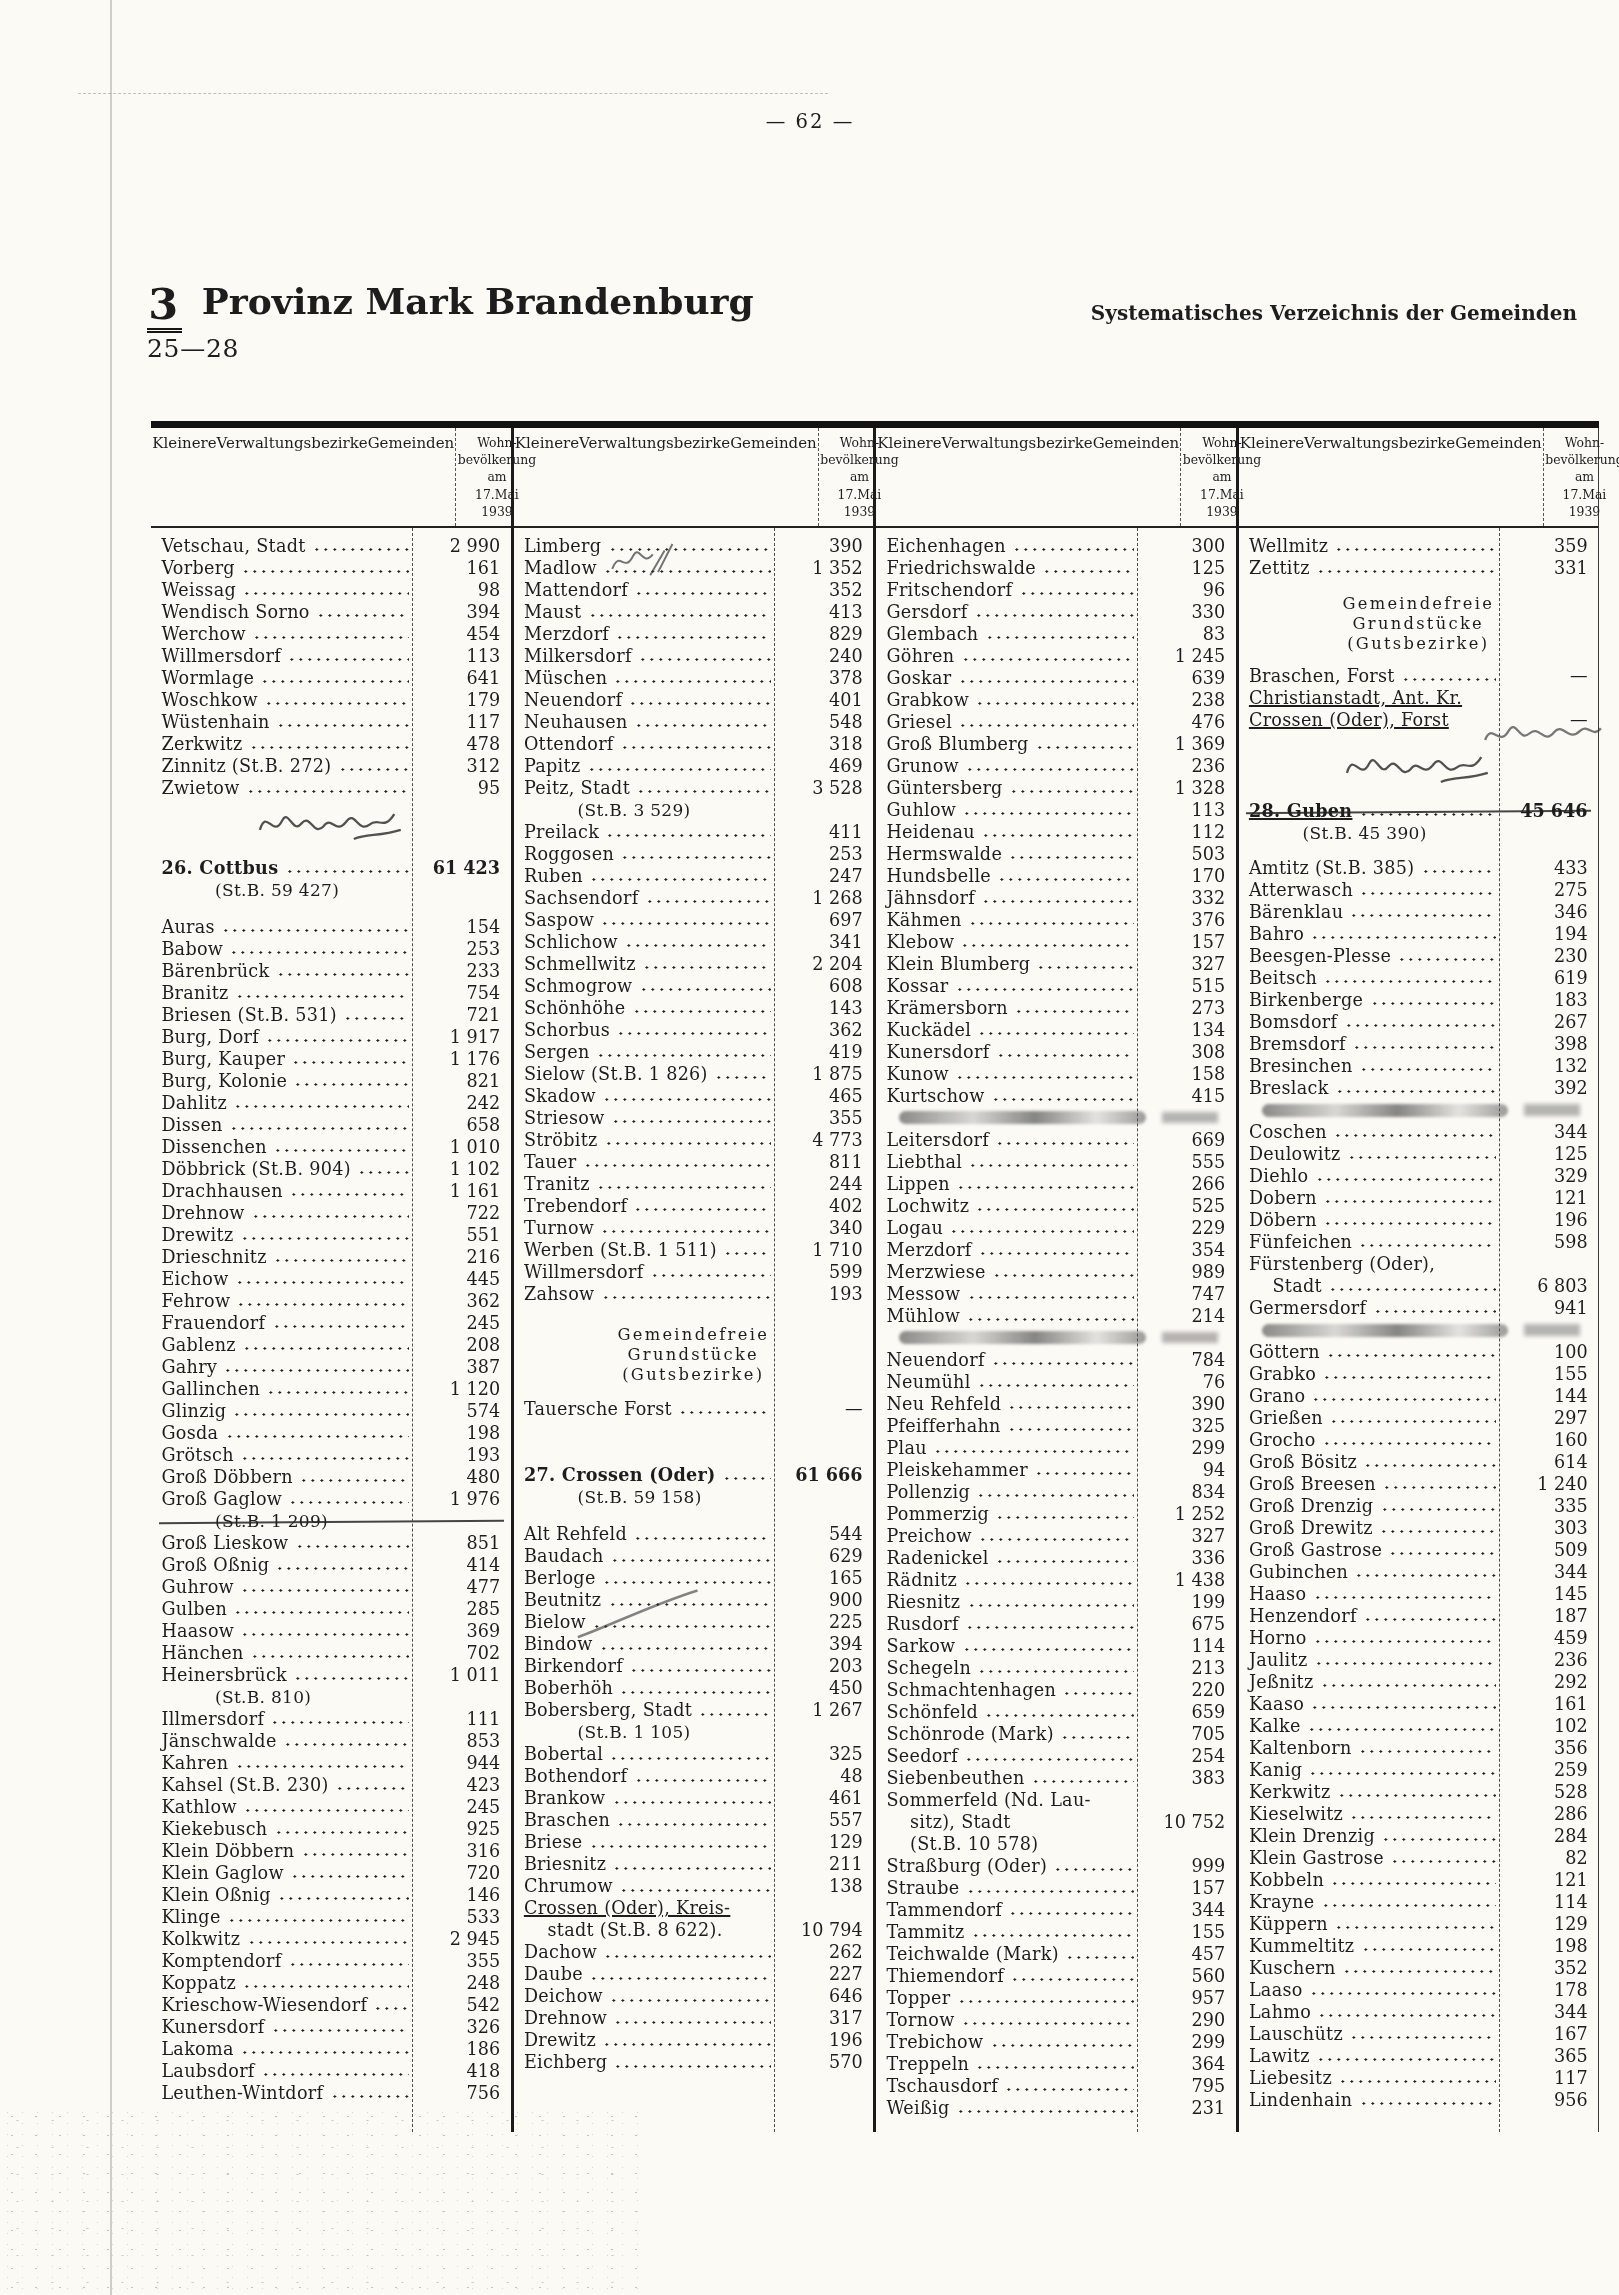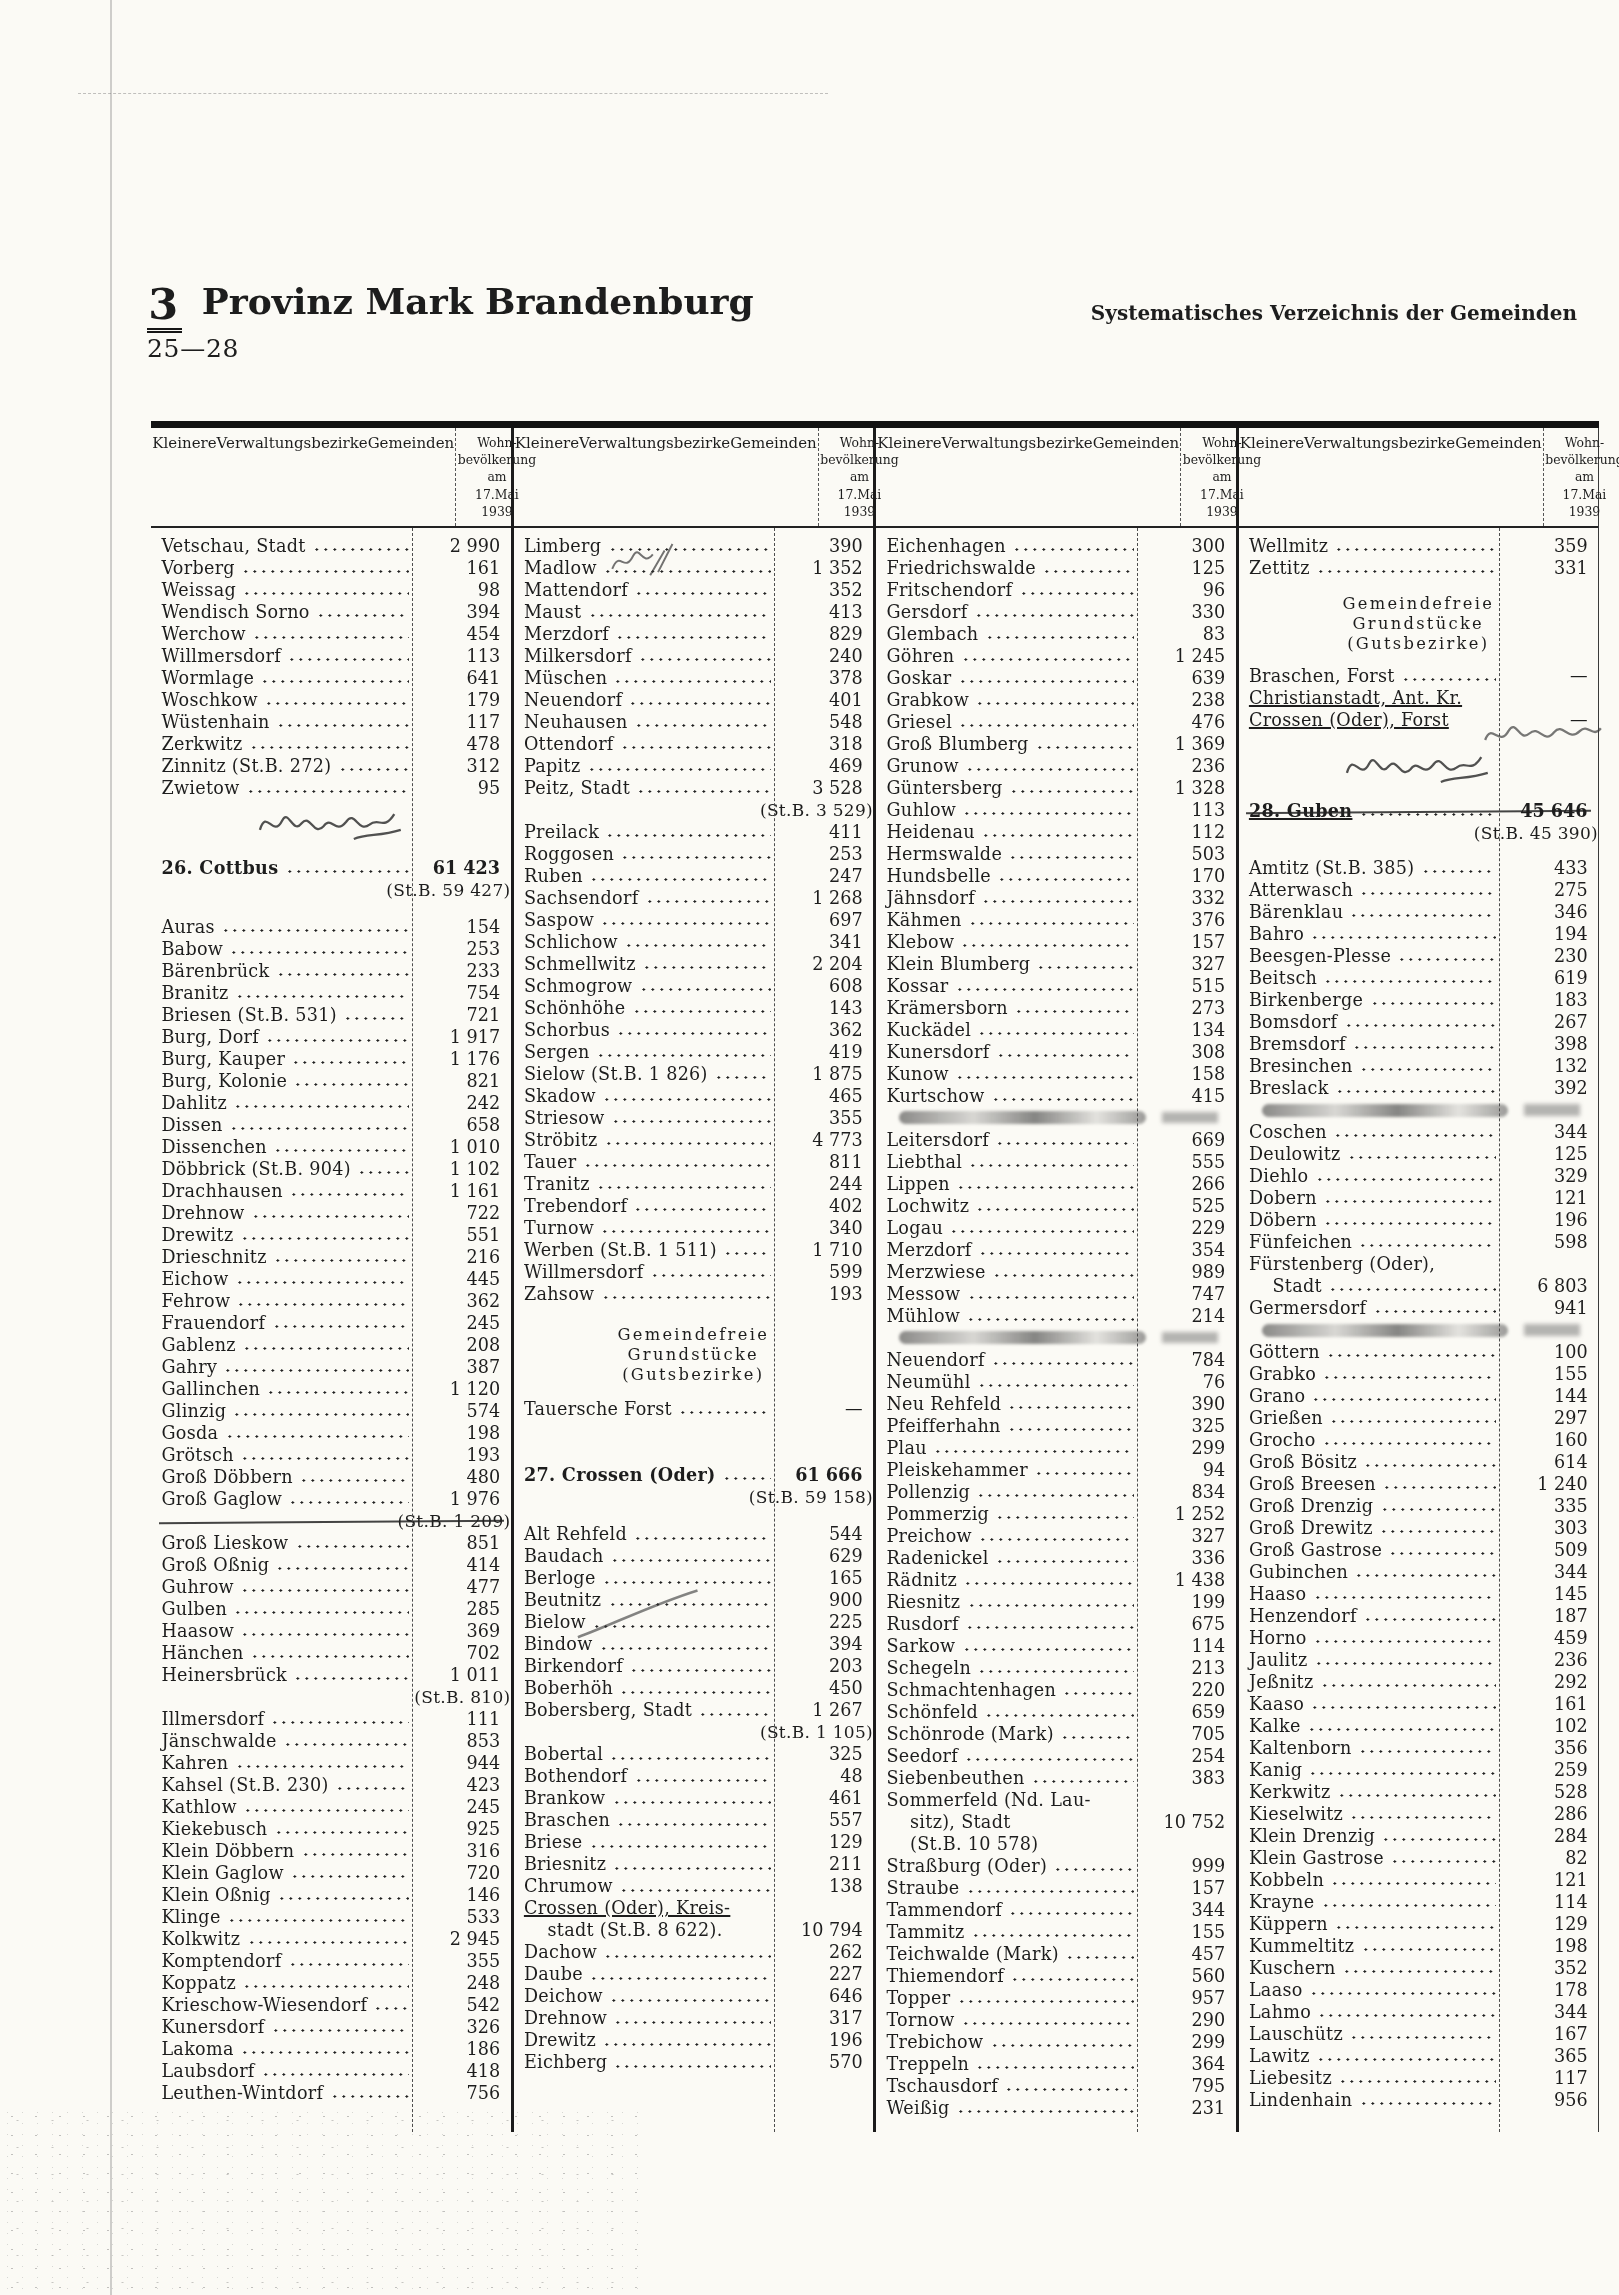--- a/index.html
+++ b/index.html
@@ -33,40 +33,41 @@
   .row{position:relative;display:flex;align-items:baseline;min-height:22px;line-height:22px;font-size:17.6px;padding:0 0 0 10.4px;}
   .row.indent{padding-left:34px;}
   .name{white-space:nowrap;letter-spacing:0.3px;}
   .undl{text-decoration:underline;text-decoration-thickness:1.6px;}
   .dots{flex:1;align-self:stretch;margin:0 3.9px 0 5.2px;min-width:7.8px;
         background-image:radial-gradient(circle,#222 1.2px,transparent 1.4px);
         background-size:9px 5.2px;background-repeat:repeat-x;background-position:left 1.3px bottom 4.6px;}
   .spacer{flex:1;}
   .val{width:98px;text-align:right;padding-right:10.4px;box-sizing:border-box;font-variant-numeric:tabular-nums;z-index:1;}
   .sec .name,.sec .val{font-weight:bold;}
-  .subrow{padding-left:37px;font-size:17px;justify-content:flex-end;}
+  .subrow{padding-left:64px;font-size:17px;}
   .strike::after{content:"";position:absolute;left:7.8px;right:6.5px;top:52%;border-top:2px solid rgba(35,35,35,.85);transform:rotate(-.4deg);}
   .hdrblock{padding:2.6px 0 3.9px;}
   .ctrline{text-align:center;font-size:16.3px;line-height:20px;letter-spacing:2.3px;}
   .smbar{flex:1;height:13px;align-self:center;margin:0 15.7px 0 13px;border-radius:6.5px;filter:blur(1.6px);
         background:linear-gradient(90deg,rgba(45,45,45,.55),rgba(110,110,110,.25) 30%,rgba(55,55,55,.6) 55%,rgba(130,130,130,.2) 80%,rgba(60,60,60,.5));}
   .smv{width:56px;height:11.7px;align-self:center;margin-right:18px;background:rgba(75,75,75,.4);filter:blur(2px);}
   .scribblerow{height:47px;display:flex;justify-content:center;align-items:center;}
   .scribblerow svg,.swash svg{display:block;}
   .gaprow{width:100%;}
   .swash{position:absolute;opacity:.85;}
 </style>
 </head>
 <body>
 
 <div class="page">
   <div class="fold"></div>
   <div class="crease"></div>
   <div class="noise"></div>
 
+  <div class="pageno">— 62 —</div>
 
   <div class="masthead">
     <div class="mh-left">
       <div class="secline">
         <span class="sec-no">3</span>
         <span class="mh-title">Provinz Mark Brandenburg</span>
       </div>
       <div class="mh-range">25—28</div>
     </div>
     <div class="mh-right">

